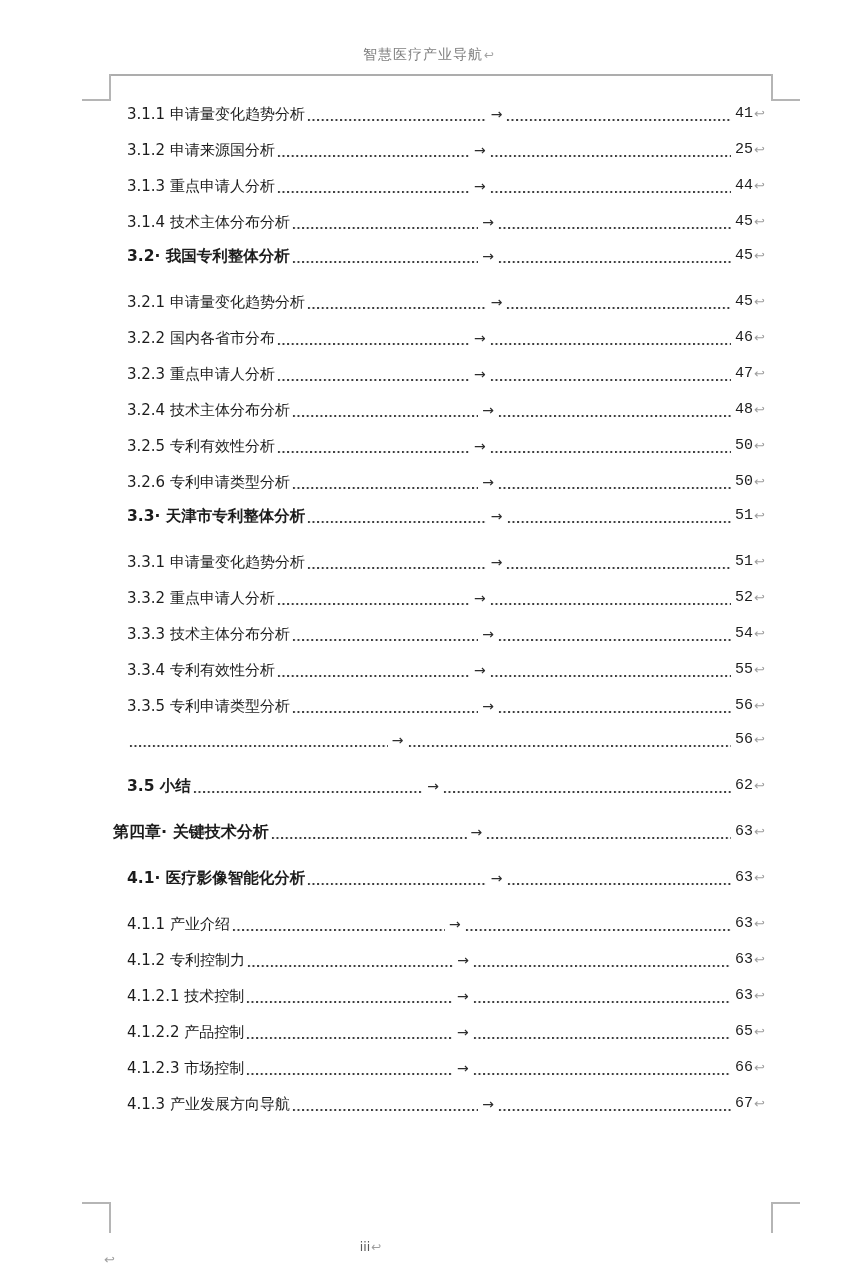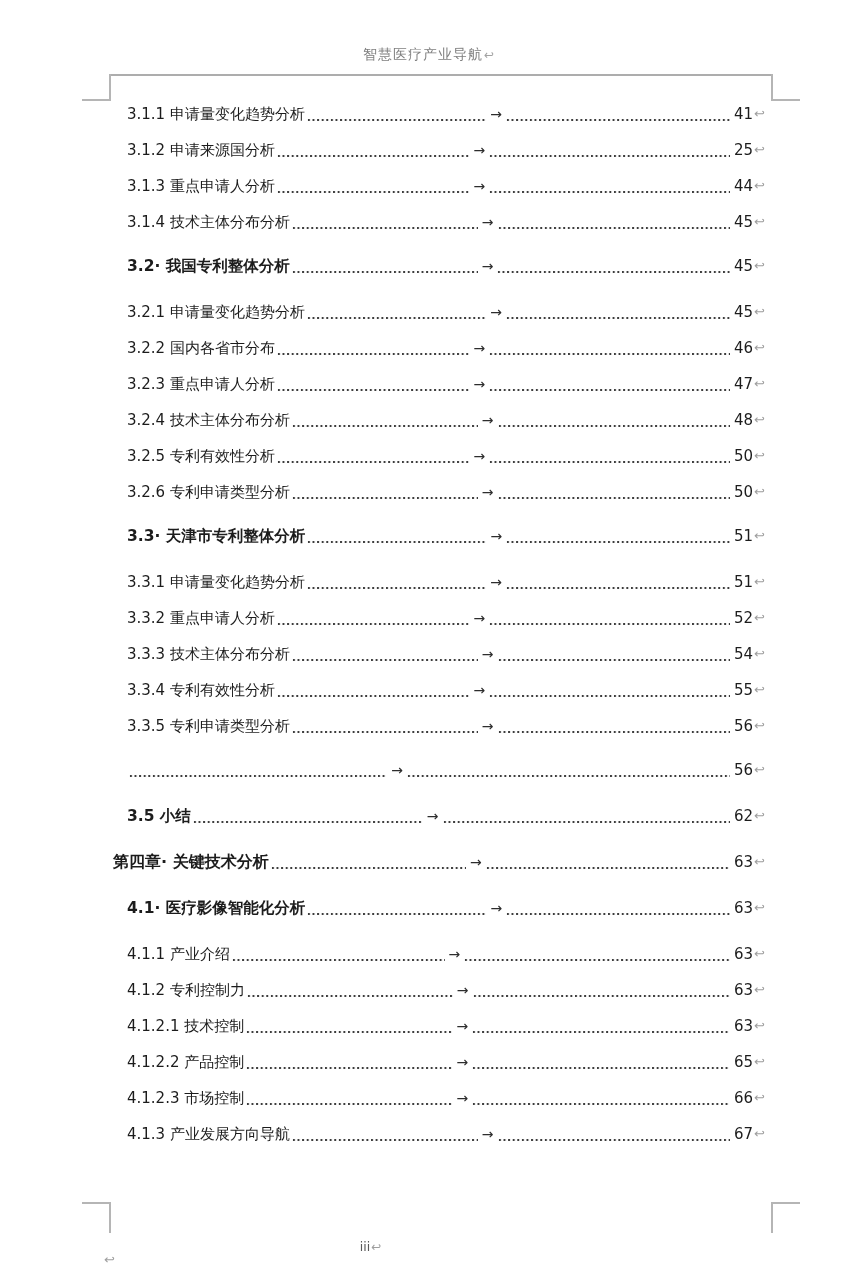--- a/index.html
+++ b/index.html
@@ -38,21 +38,21 @@
 
   
   .toc{position:absolute;left:127px;top:103px;width:638px;}
   .row{
     display:flex;align-items:flex-end;
     height:22px;line-height:22px;
     margin-top:14px;
     white-space:nowrap;
   }
   .row:first-child{margin-top:0;}
-  .l2,.chapter{margin-top:22px;}
+  .l2,.chapter{margin-top:12px;}
   .l2 + .row,.chapter + .row{margin-top:24px;}
   .l2 + .l2,.l2 + .chapter,.chapter + .l2,.chapter + .chapter{margin-top:24px;}
 
   .l3{font-size:15px;}
   .l2{font-size:15.5px;font-weight:700;}
   .chapter{font-size:16px;font-weight:700;margin-left:-14px;text-align:center;}
 
   .label{flex:0 0 auto;}
   .leader{
     flex:1 1 0;
@@ -63,21 +63,21 @@
     background-size:4.6px 8px;
     background-repeat:repeat-x;
   }
   .lead2{flex-grow:1.25;}
   .tab{
     flex:0 0 auto;
     font-size:14px;font-weight:400;color:#2d2d2d;
     align-self:flex-end;line-height:14px;
     margin-bottom:4px;padding:0 2px;
   }
-  .pagenum{flex:0 0 auto;font-size:15px;font-weight:400;margin-left:2px;}
+  .pagenum{flex:0 0 auto;font-size:15px;font-weight:400;margin-left:2px;font-family:Liberation Mono, monospace;}
   .row .mark,.footer .mark{
     flex:0 0 auto;color:#9e9e9e;font-size:13px;font-weight:400;
     margin-left:1px;line-height:22px;
   }
 
   
   .footer{
     position:absolute;top:1236px;left:0;width:741px;
     text-align:center;font-size:12.5px;color:#595959;
   }

